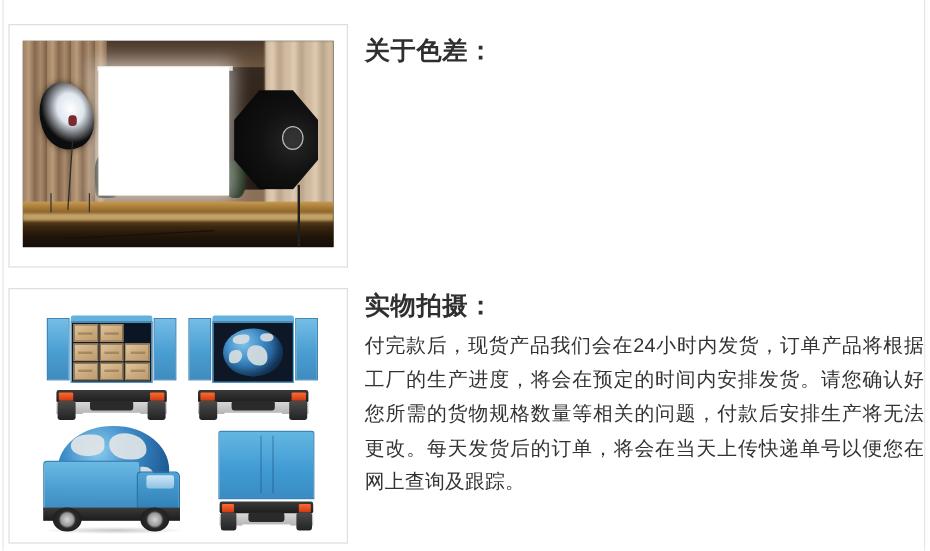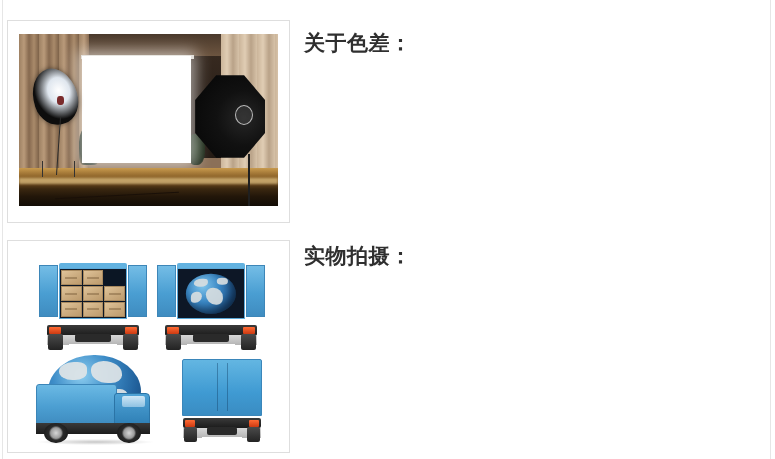--- a/index.html
+++ b/index.html
@@ -523,14 +523,15 @@
           <div class="tk-axle"></div>
           <div class="tk-mud"></div>
         </div>
       </div>
 
     </div>
   </div>
 
   <div class="text-panel">
     <h2 class="panel-heading">实物拍摄：</h2>
+    <p class="panel-body">付完款后，现货产品我们会在24小时内发货，订单产品将根据工厂的生产进度，将会在预定的时间内安排发货。请您确认好您所需的货物规格数量等相关的问题，付款后安排生产将无法更改。每天发货后的订单，将会在当天上传快递单号以便您在网上查询及跟踪。</p>
   </div>
 </div>
 
 </body></html>

